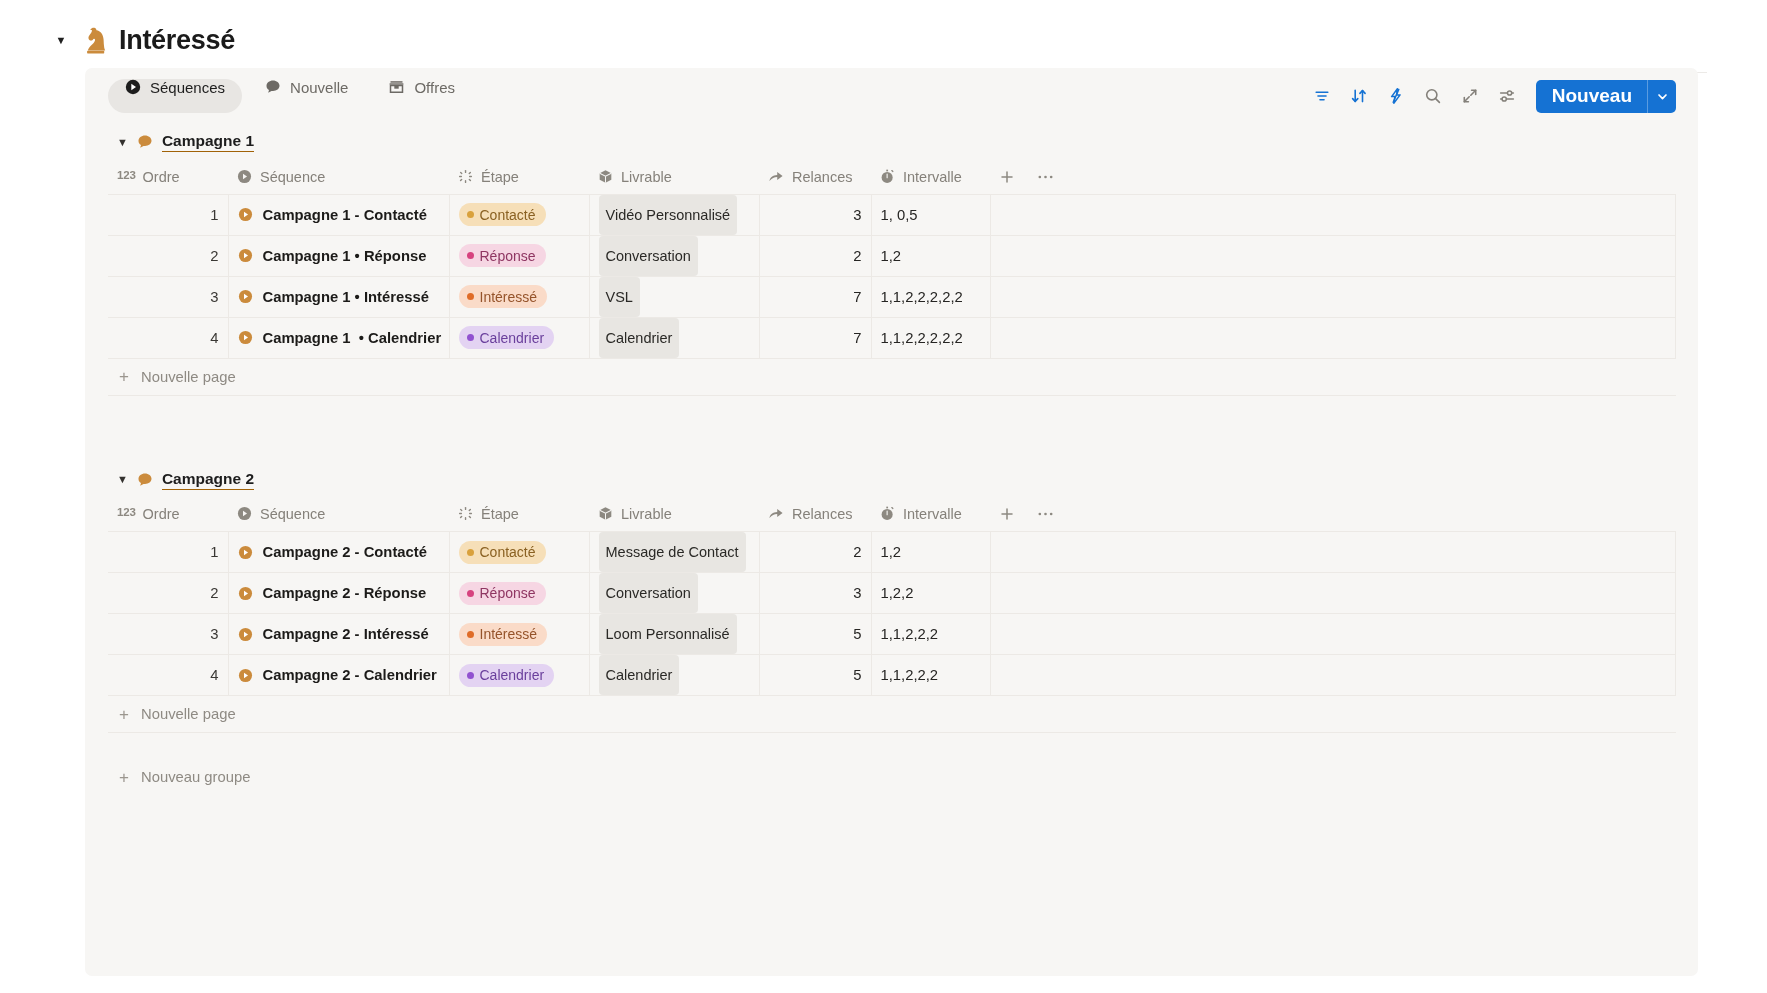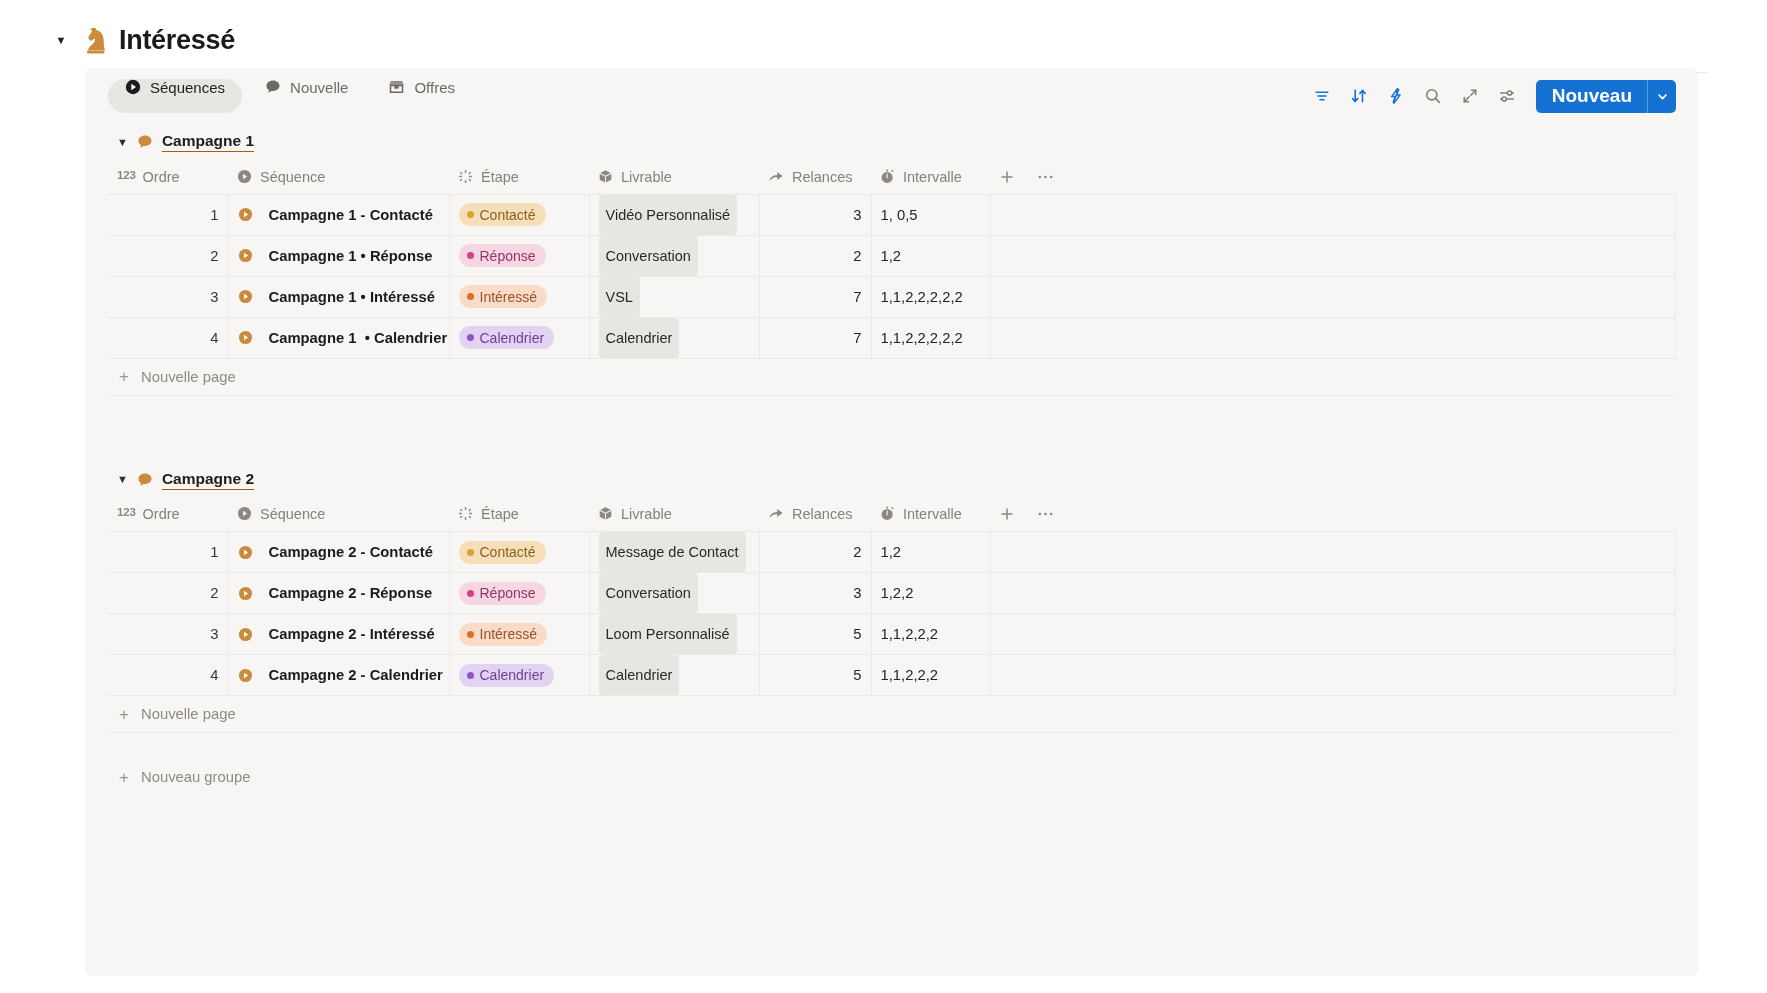--- a/index.html
+++ b/index.html
@@ -153,21 +153,21 @@
   table.grid td.cell-order {
     text-align: right;
     color: #3a3834;
     font-size: 14.8px;
   }
   table.grid td.cell-seq .seq-inner {
     display: flex; align-items: center; gap: 10px;
   }
   .seq-title {
     font-size: 14.8px; font-weight: bold; color: #1c1b19;
-    white-space: pre; cursor: pointer; margin-left: 6px;
+    white-space: pre; cursor: pointer;
   }
   .pill {
     display: inline-flex; align-items: center; gap: 6px;
     height: 23px;
     padding: 0 10px 0 8px;
     border-radius: 12px;
     font-size: 14px;
     white-space: nowrap;
   }
   .pill .dot {

